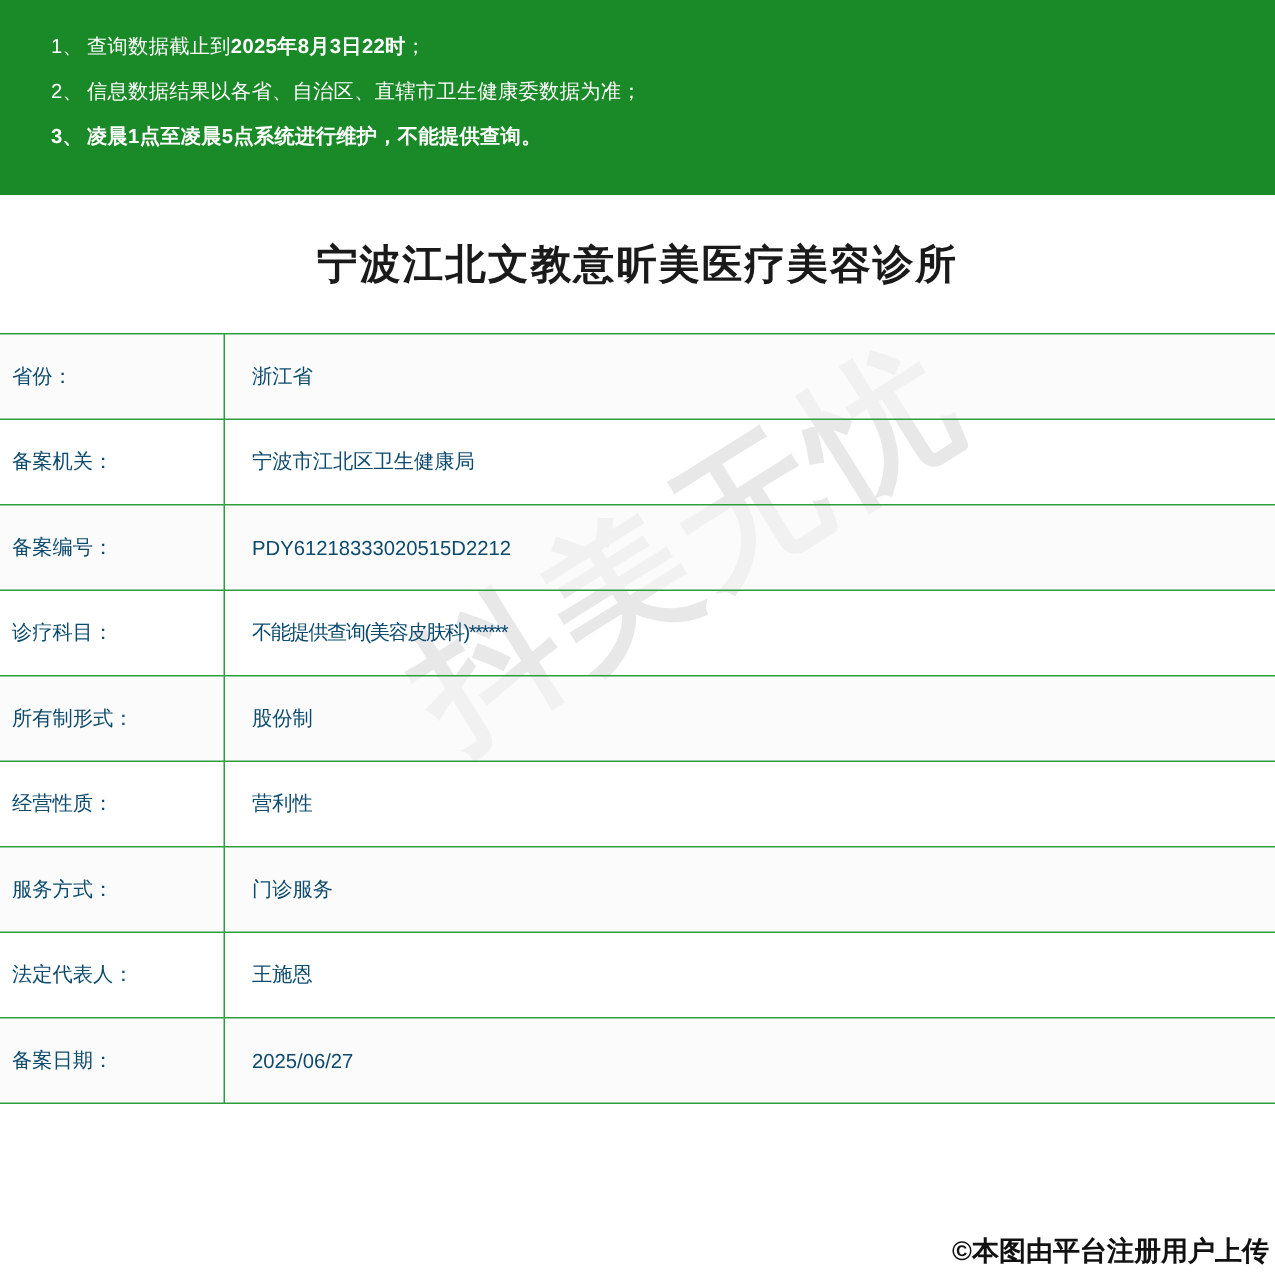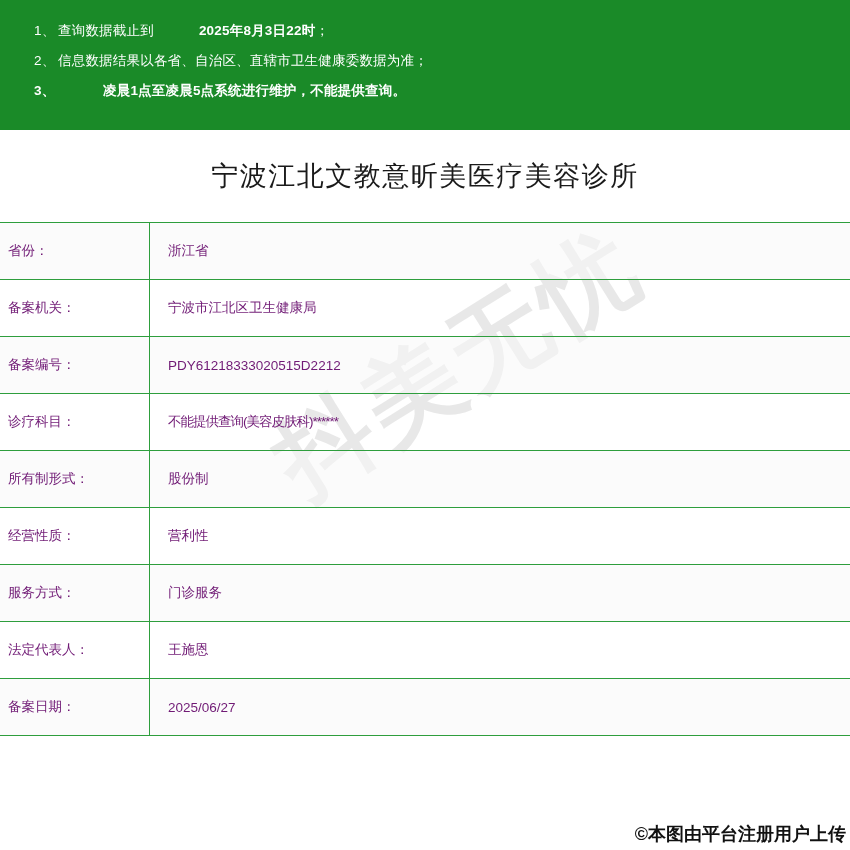--- a/index.html
+++ b/index.html
@@ -29,57 +29,56 @@
     color: #ffffff;
     white-space: nowrap;
     letter-spacing: 0.2px;
   }
   .notice-line .num {
     display: inline-block;
     width: 24px;
   }
   .notice-line .bold {
     font-weight: bold;
-    margin-left: 45px;
   }
   .notice-line.strong {
     font-weight: bold;
   }
 
   
   .title-wrap {
     height: 92px;
     display: flex;
     align-items: center;
     justify-content: center;
   }
   .doc-title {
     font-size: 27px;
-    font-weight: normal;
+    font-weight: bold;
     color: #1a1a1a;
     letter-spacing: 1.5px;
     text-align: center;
   }
 
   
   .info-table {
     width: 850px;
     border-collapse: collapse;
     table-layout: fixed;
     position: relative;
     z-index: 2;
   }
   .info-table tr {
     height: 57px;
   }
   .info-table td {
     border-top: 1px solid #2e9e3d;
     border-bottom: 1px solid #2e9e3d;
     font-size: 13.5px;
-    color: #701a75;
+    color: #0c4a6e;
     vertical-align: middle;
     background: transparent;
   }
   .info-table tr:nth-child(odd) td {
     background: rgba(248, 248, 248, 0.55);
   }
   .cell-label {
     width: 140px;
     padding-left: 8px;
     color: #333333;

